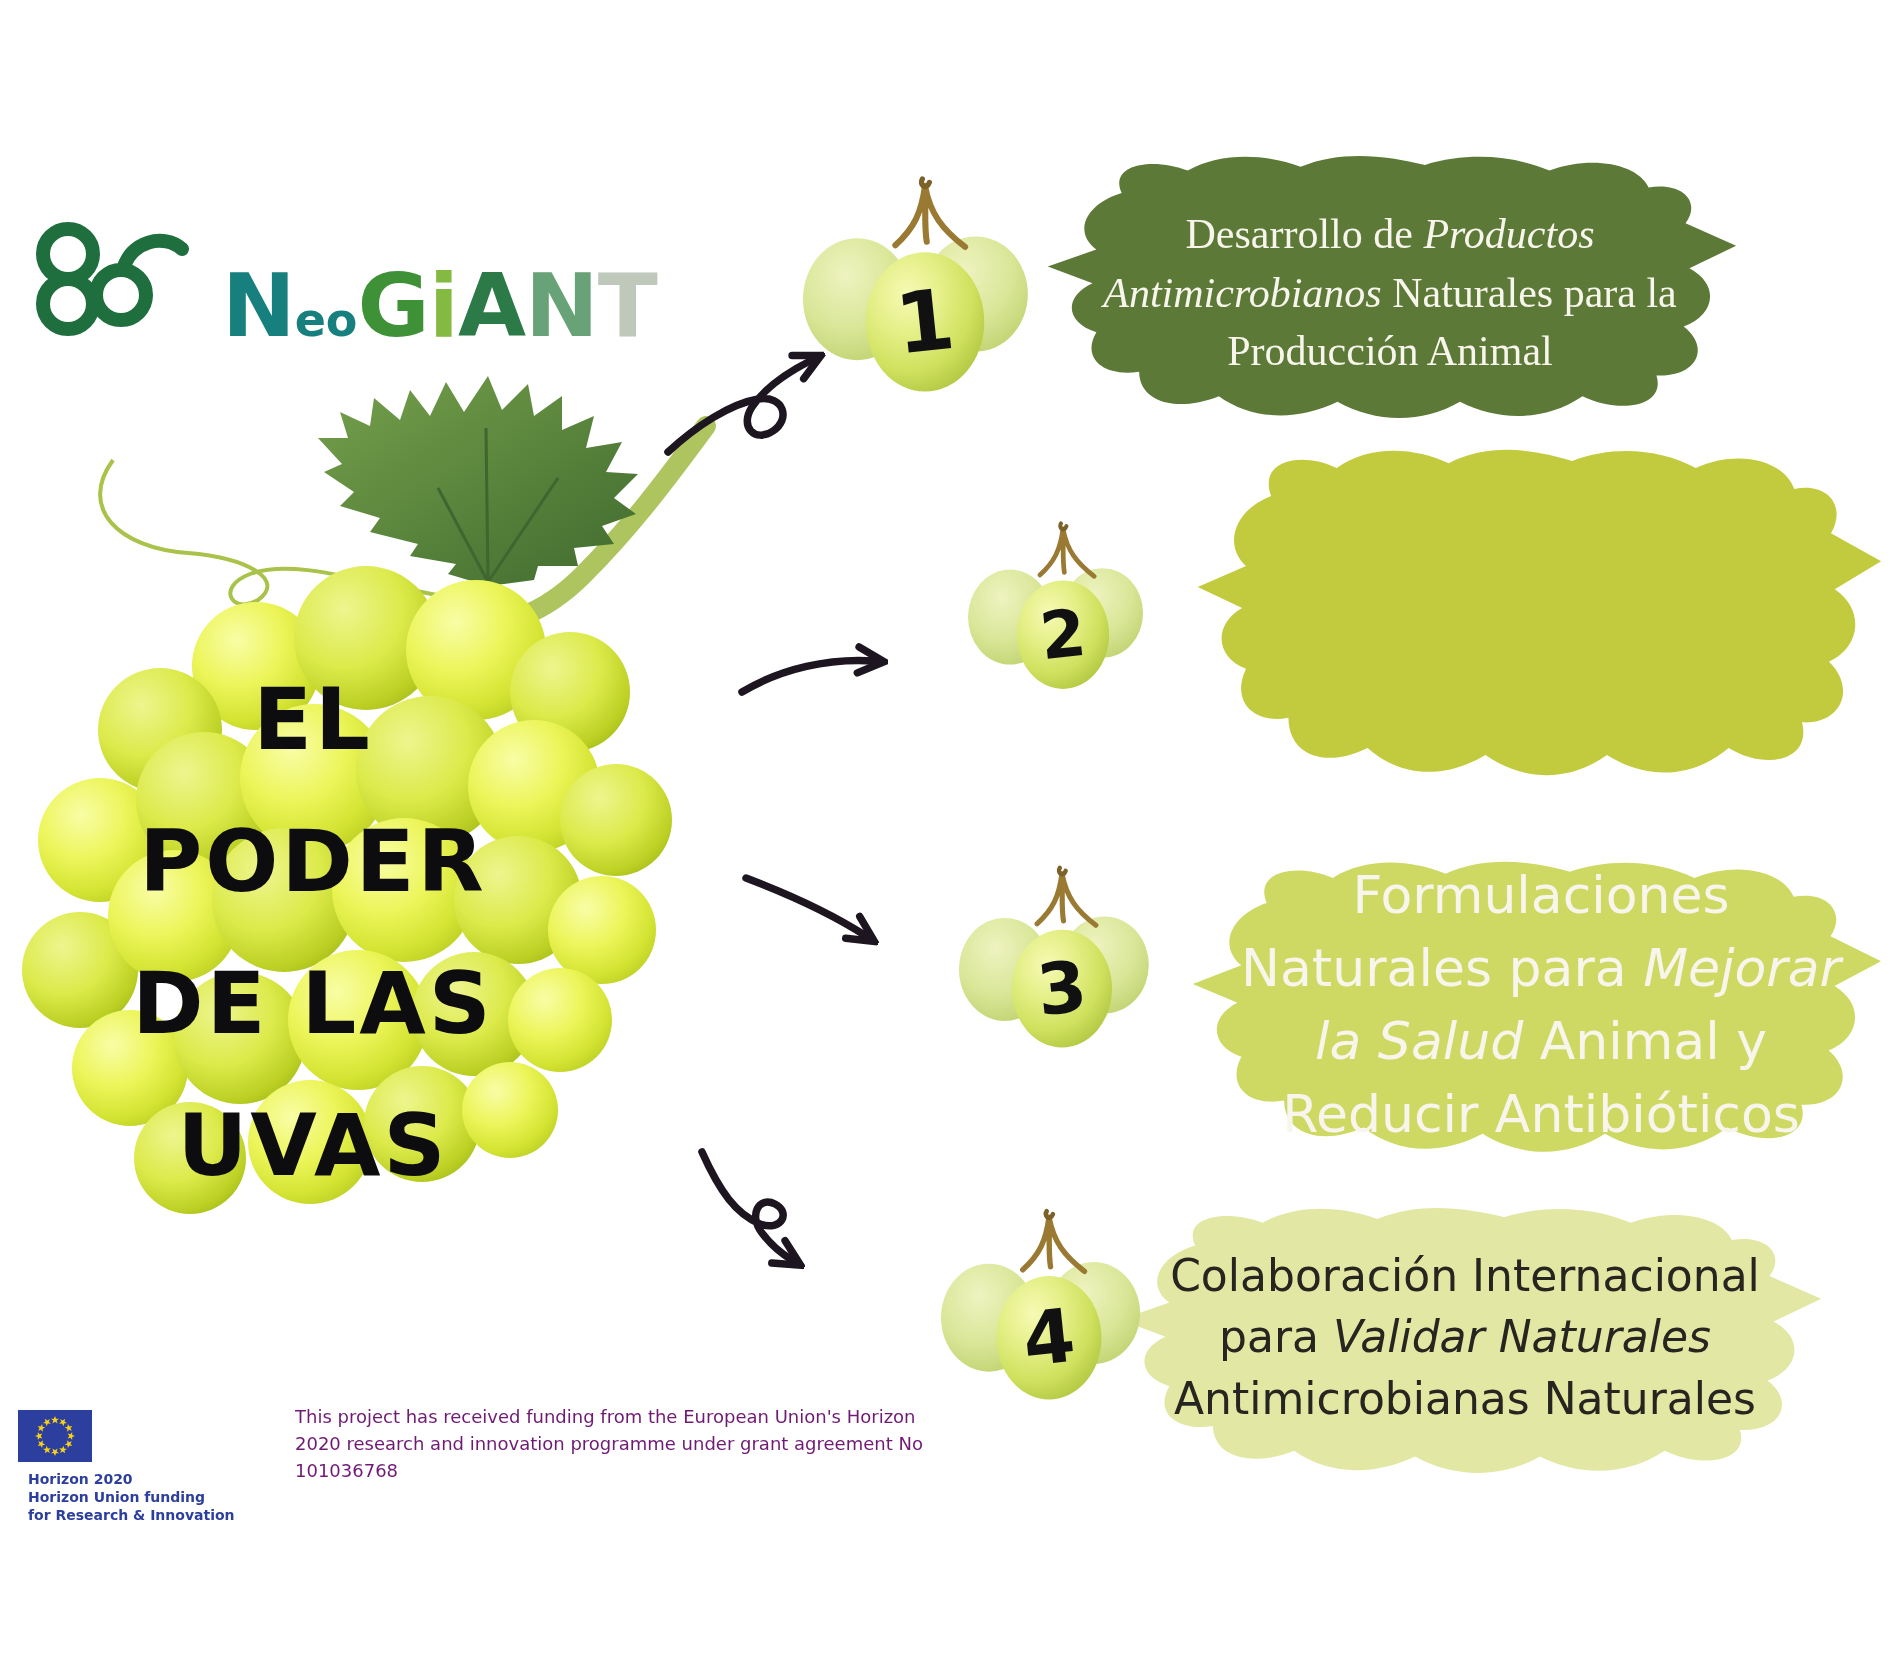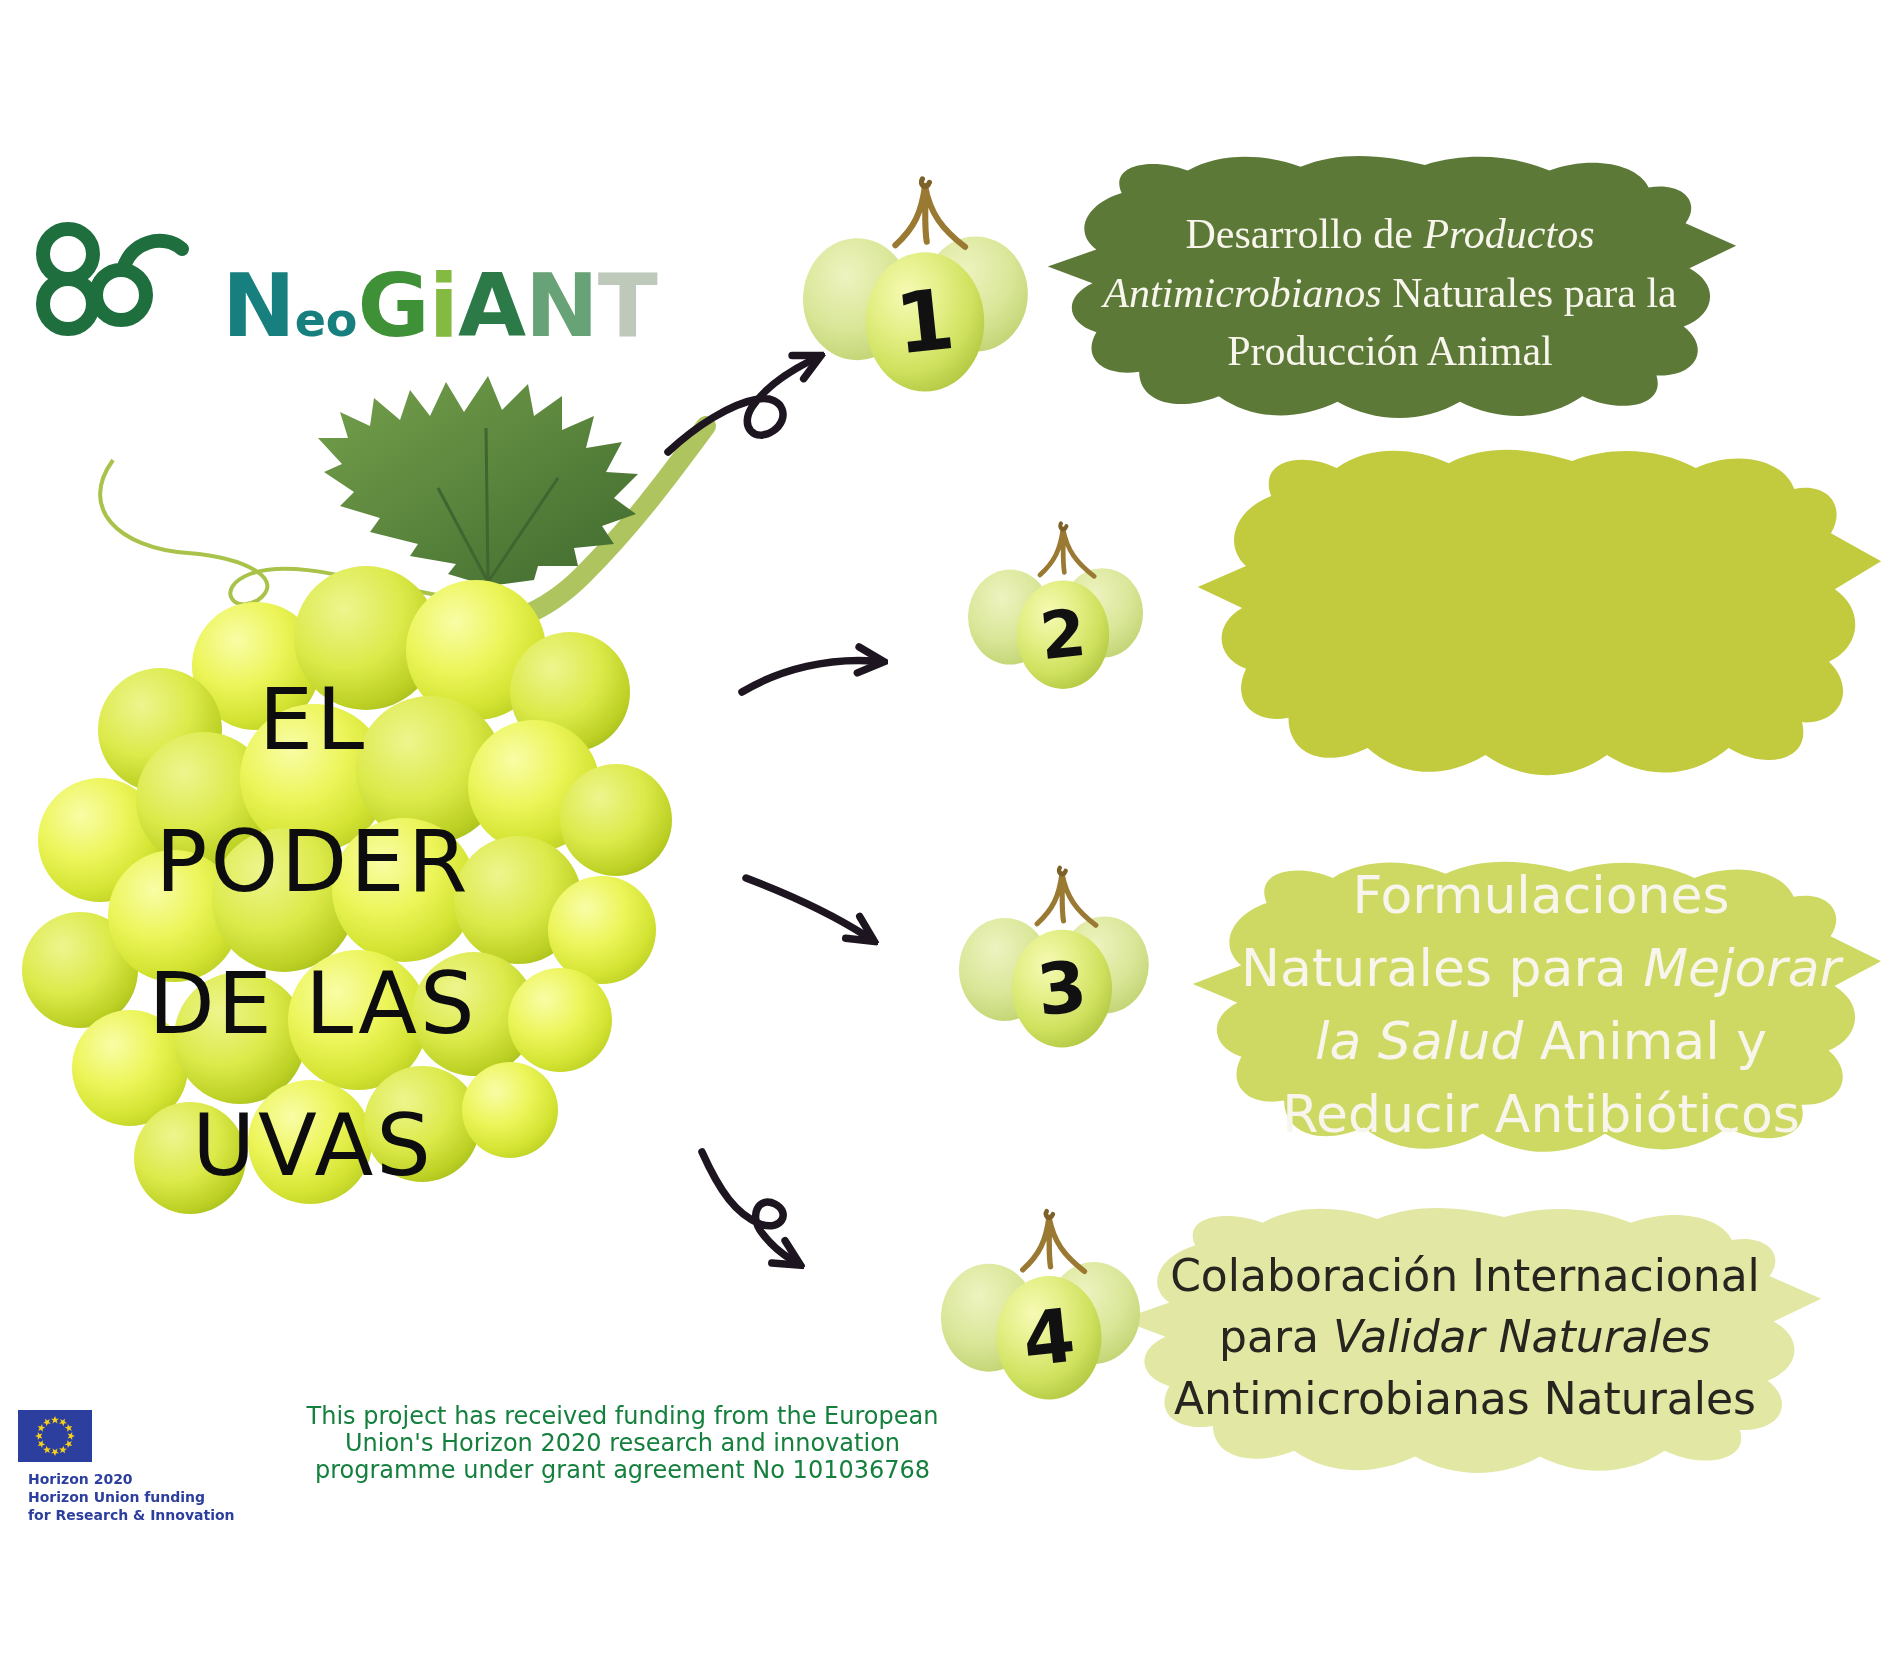--- a/index.html
+++ b/index.html
@@ -12,21 +12,21 @@
   .logo-text{display:flex;align-items:baseline;margin-left:6px;line-height:1;
              font-weight:bold;letter-spacing:-1px;}
   .logo-text span{display:inline-block;}
   .l-big{font-size:88px;}
   .l-small{font-size:46px;letter-spacing:0;}
   .c-teal{color:#17807f;} .c-g{color:#3f9138;} .c-i{color:#85ba42;}
   .c-a{color:#2b7a48;} .c-n2{color:#68a377;} .c-t{color:#bec9bc;}
 
   
   .title{left:88px;top:648px;width:450px;text-align:center;z-index:5;
-         color:#0d0d10;font-weight:400;font-size:86px;line-height:142px;
+         color:#0d0d10;font-weight:700;font-size:86px;line-height:142px;
          letter-spacing:3px;}
 
   
   .blob-svg{position:absolute;}
   .step-text{position:absolute;display:flex;align-items:center;justify-content:center;
              text-align:center;z-index:4;color:#f8f6ec;line-height:1.4;}
   .step-text .wrap{width:100%;}
   .st1{left:1090px;top:168px;width:600px;height:250px;font-size:42px;font-family:Liberation Serif, serif;}
   .st2{left:1297px;top:505px;width:480px;height:230px;font-size:46px;}
   .st3{left:1231px;top:875px;width:620px;height:260px;font-size:52px;}
@@ -41,22 +41,22 @@
   .arrows{left:0;top:0;width:1890px;height:1654px;z-index:2;pointer-events:none;}
   .arrow{fill:none;stroke:#1d1520;stroke-width:7.5;stroke-linecap:round;}
 
   
   .bunch{left:18px;top:368px;z-index:1;}
 
   
   .eu-block{left:18px;top:1410px;display:flex;align-items:flex-start;flex-direction:column;}
   .eu-label{margin-left:10px;color:#2c3e9e;font-size:14px;line-height:18px;padding-top:8px;}
   .eu-label .b{font-weight:bold;}
-  .funding{left:295px;top:1403px;width:655px;text-align:center;color:#15803d;
-           font-size:24px;line-height:27px;}
+  .funding{left:295px;top:1403px;width:655px;text-align:left;color:#701a75;
+           font-size:18px;line-height:27px;}
 </style>
 </head>
 <body>
 
 <div class="canvas">
 
   <svg width="0" height="0" style="position:absolute" aria-hidden="true">
     <defs>
       <path id="blob" d="M84 48 C70 16 118 10 152 24 C186 4 232 6 268 20 C310 2 356 8 396 18
         C440 4 488 8 524 24 C566 8 614 16 626 42 C662 36 680 58 664 80 L716 104 L668 128

